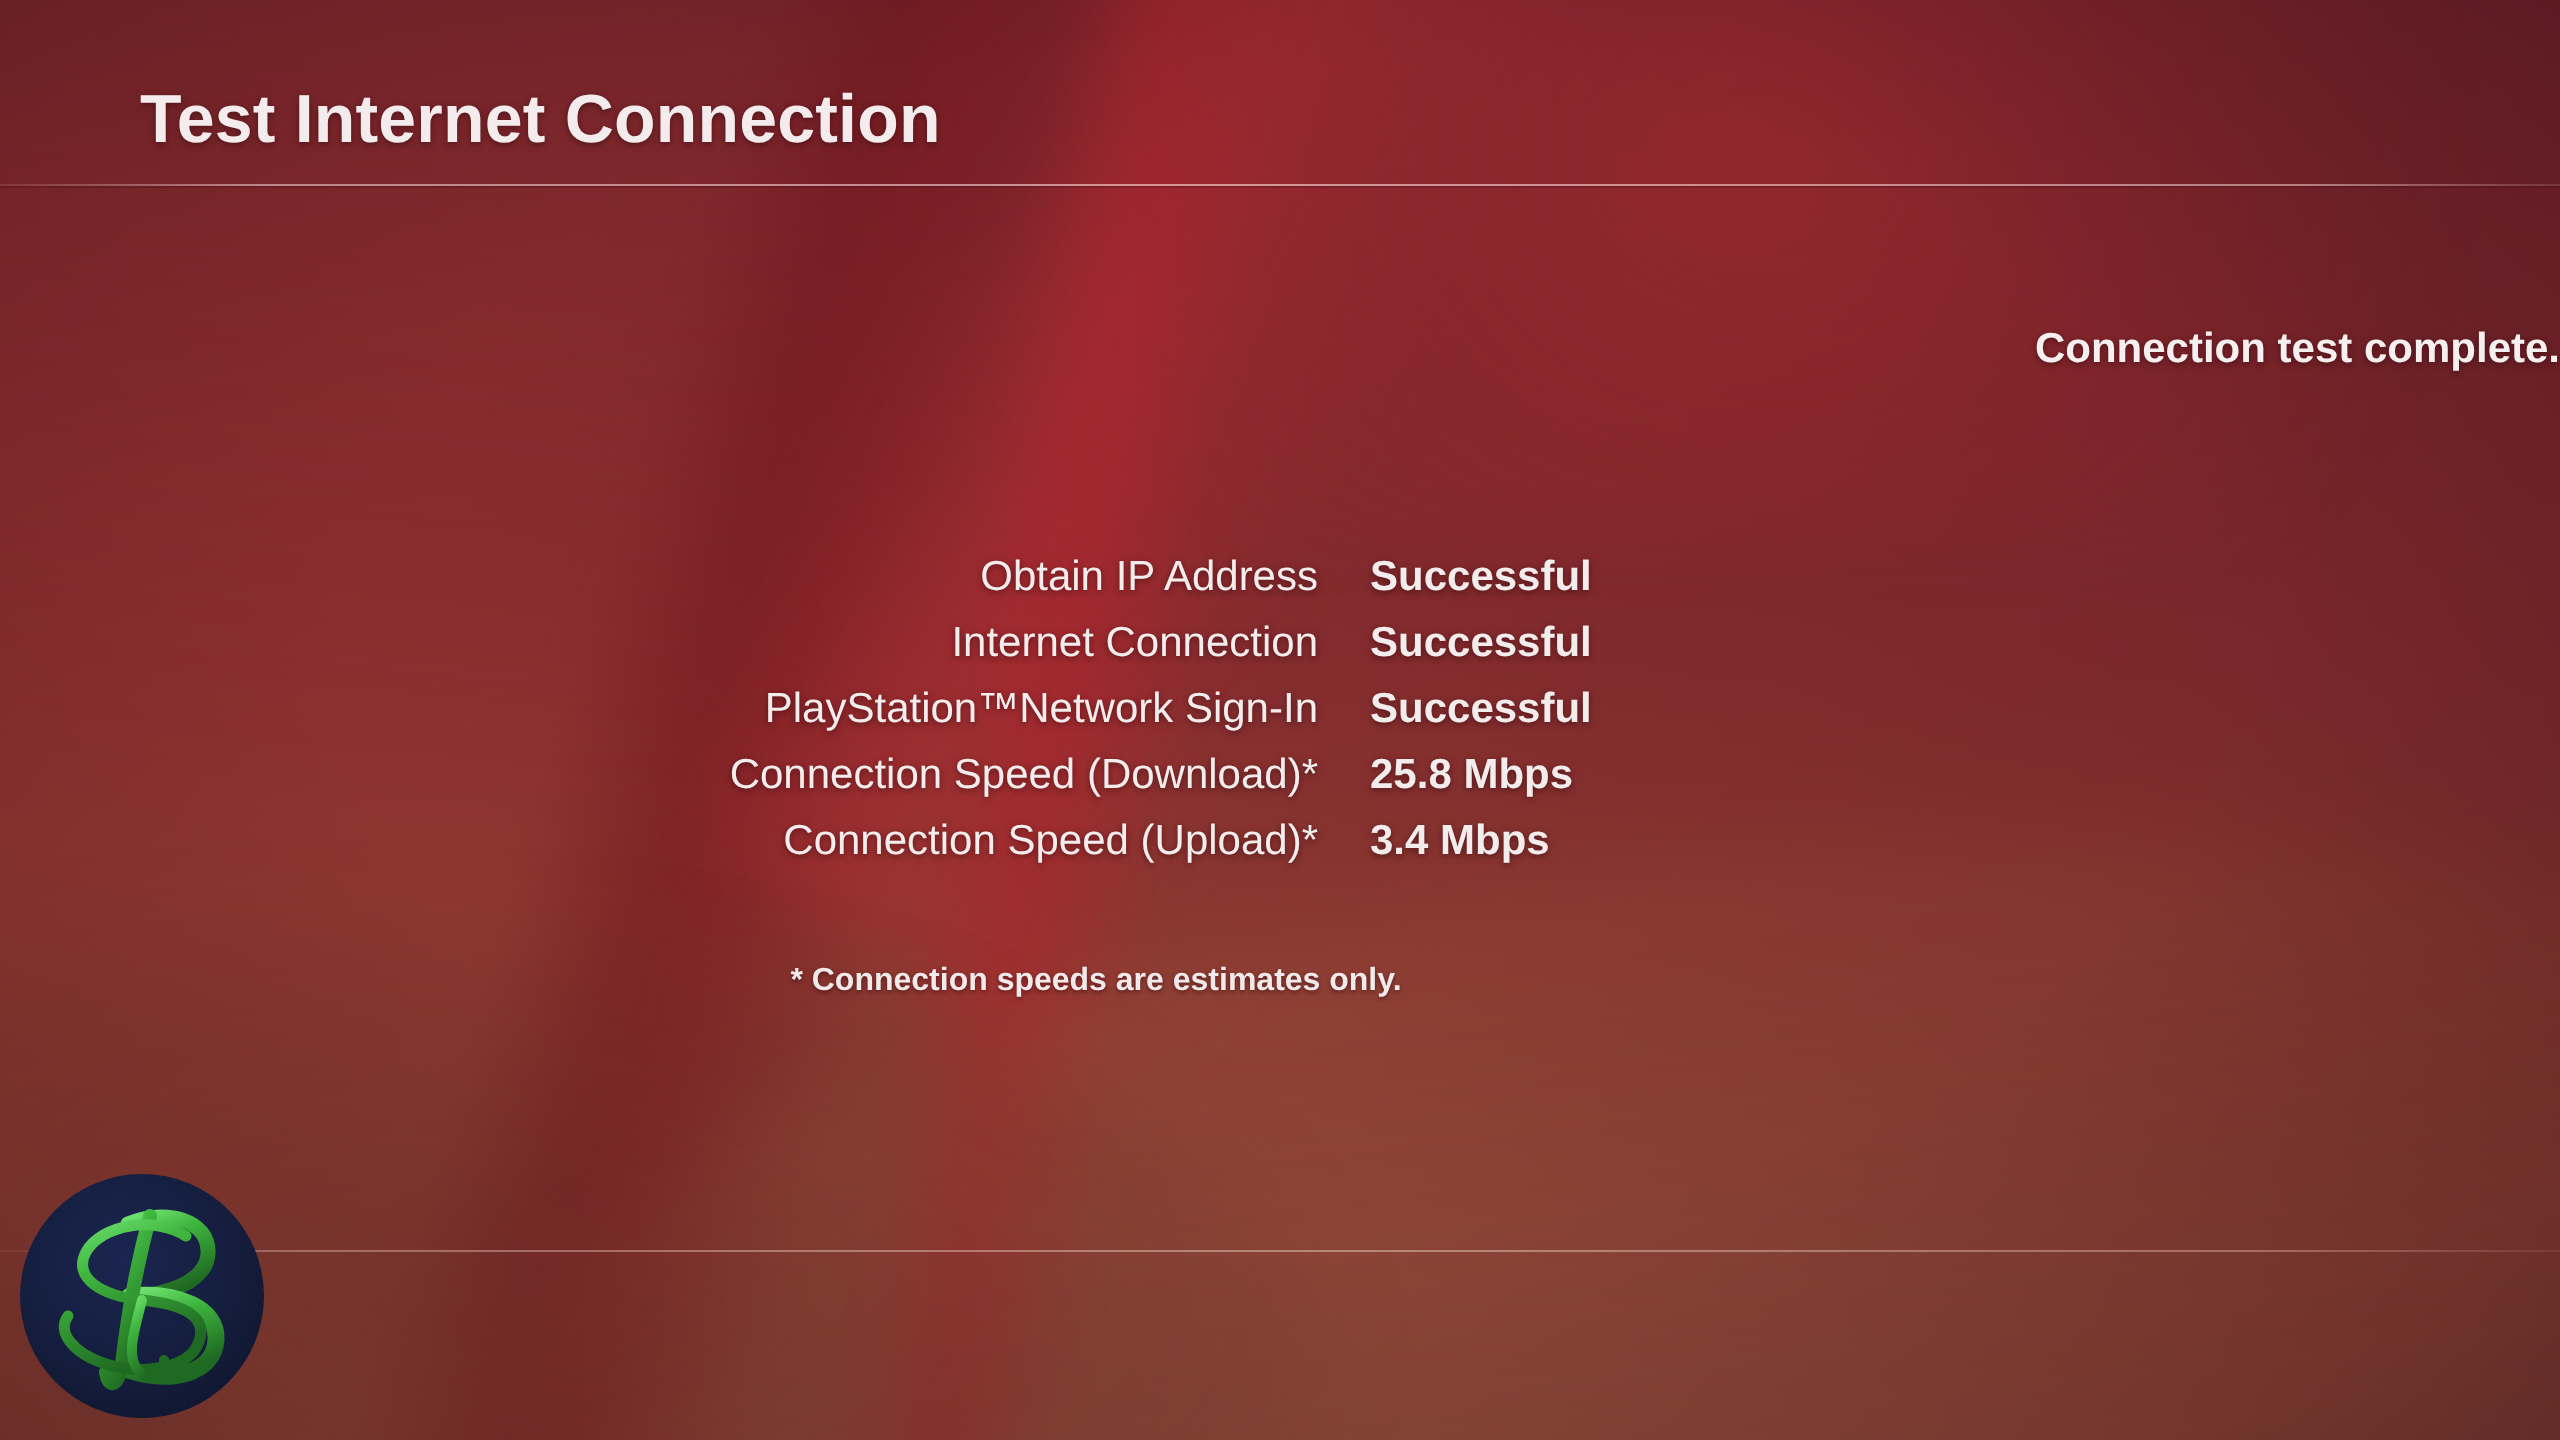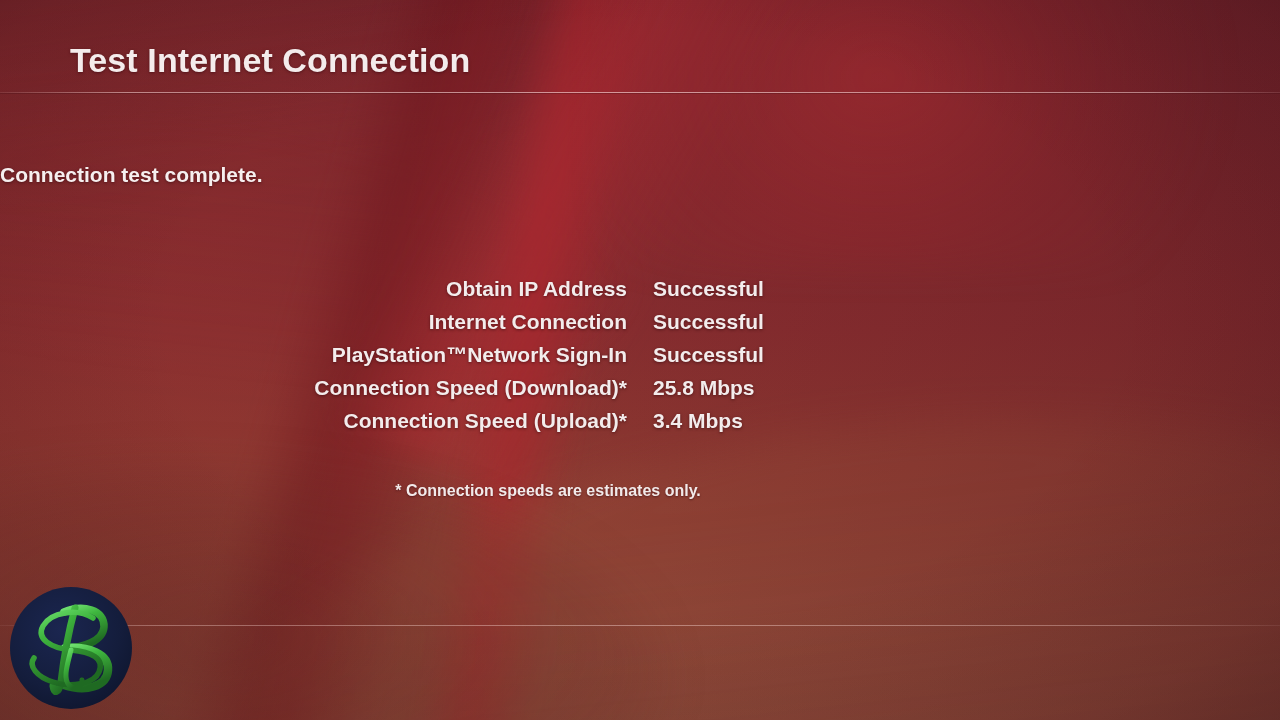--- a/index.html
+++ b/index.html
@@ -199,21 +199,21 @@
     text-shadow: 0 1px 3px rgba(52,8,14,0.55);
     white-space: nowrap;
   }
 
   
   #status-message {
     position: absolute;
     left: 0;
     top: 163px;
     width: 1280px;
-    text-align: left;
+    text-align: right;
     font-size: 21px;
     font-weight: bold;
     color: #f6efef;
     text-shadow: 0 1px 3px rgba(52,8,14,0.60);
   }
   
   #status-message .inner { display: inline-block; }
 
   
   #results-table {
@@ -225,24 +225,25 @@
   .result-row {
     display: flex;
     align-items: baseline;
     height: 33px;
   }
   .result-label {
     width: 627px;
     text-align: right;
     padding-right: 0;
     font-size: 21px;
-    font-weight: bold;
+    font-weight: normal;
     color: #f3ecec;
     text-shadow: 0 1px 3px rgba(52,8,14,0.60);
     white-space: nowrap;
+    margin-left: 32px;
   }
   .result-value {
     margin-left: 26px;
     font-size: 21px;
     font-weight: bold;
     color: #f3ecec;
     text-shadow: 0 1px 3px rgba(52,8,14,0.60);
     white-space: nowrap;
     text-align: center;
   }

